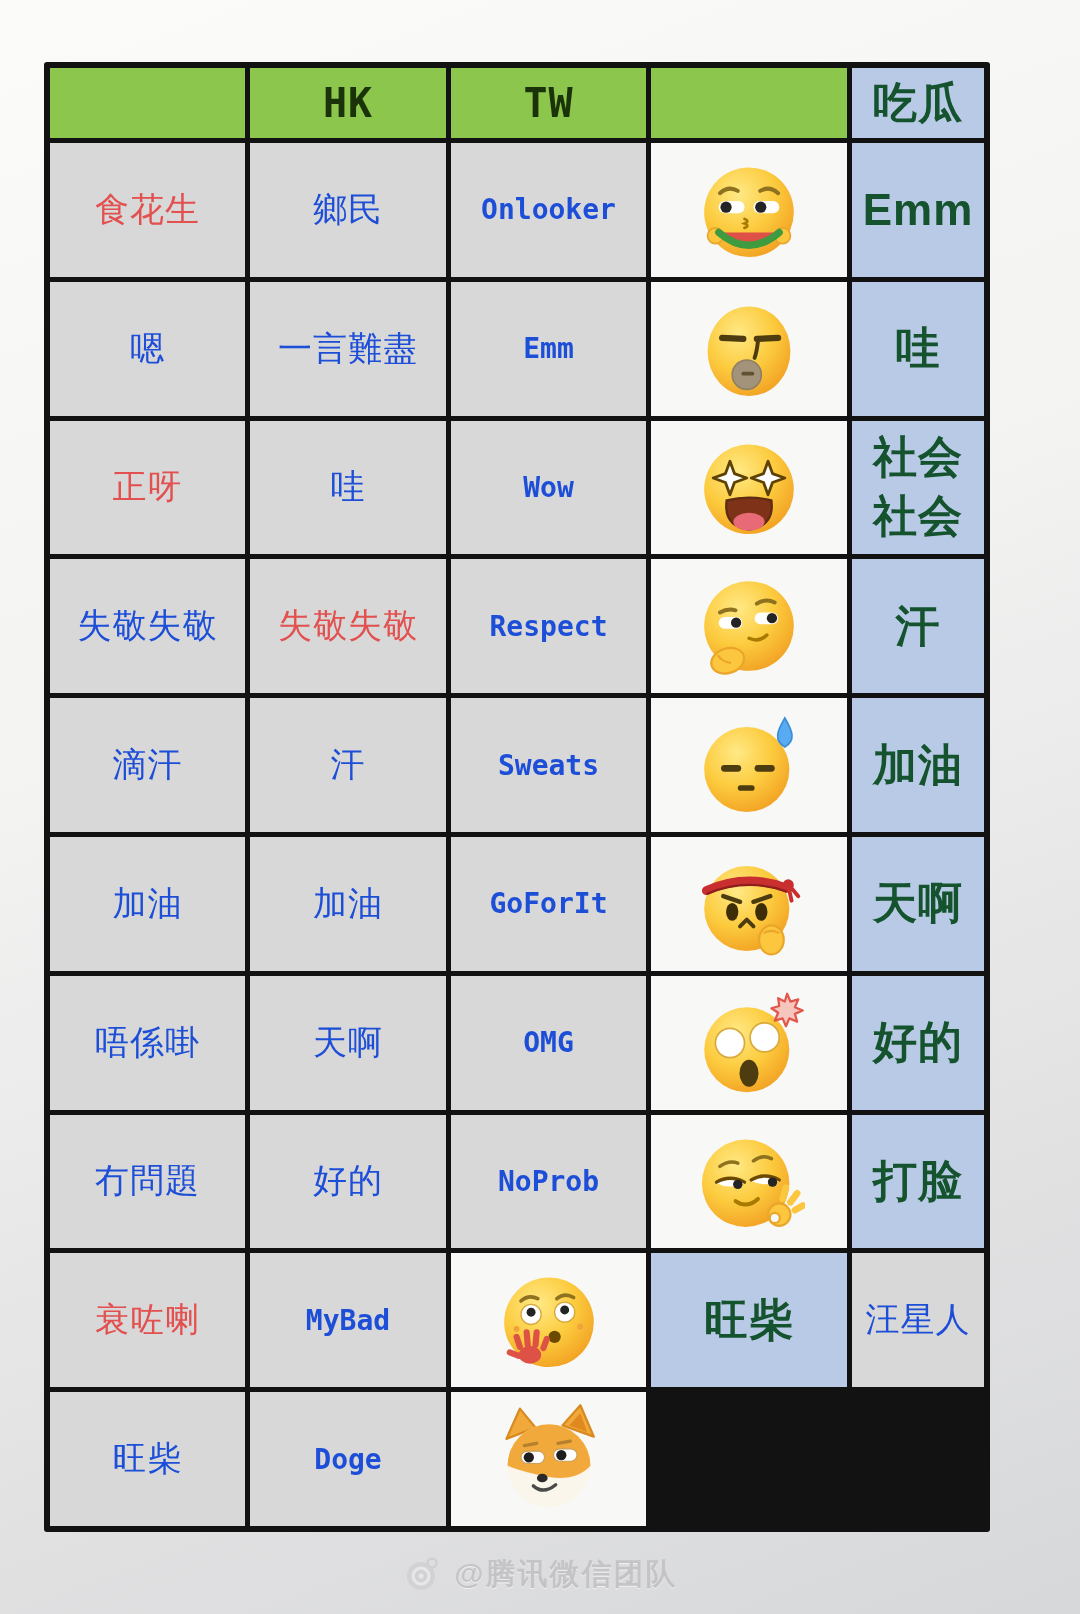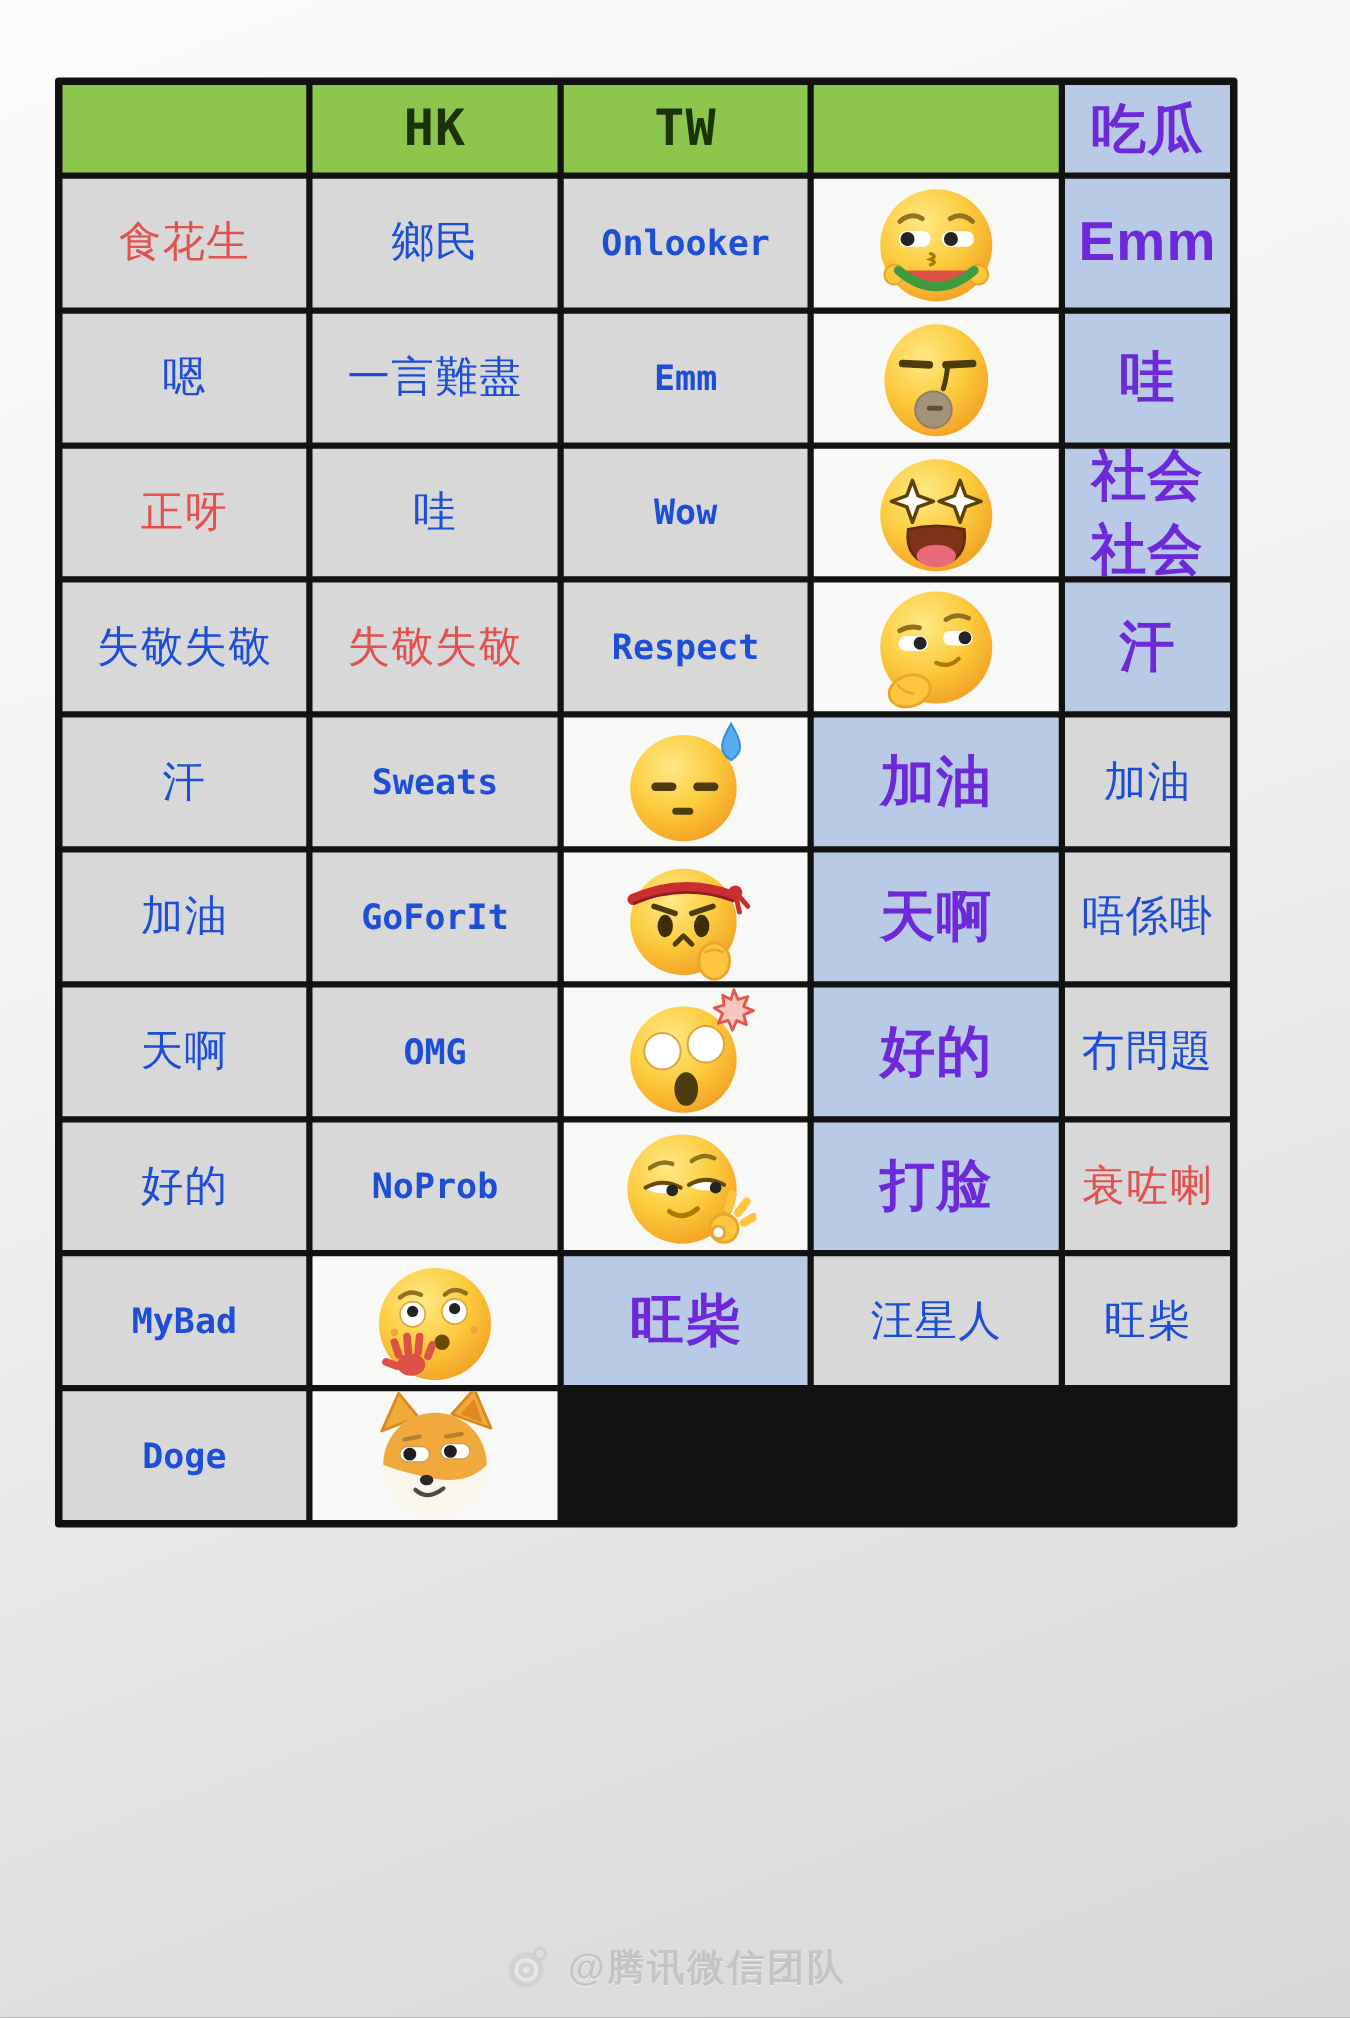--- a/index.html
+++ b/index.html
@@ -2,31 +2,31 @@
 <html><head>
 <meta charset="utf-8">
 <style>
   html,body{margin:0;padding:0;}
   body{
     width:1080px;height:1614px;position:relative;overflow:hidden;
     background:linear-gradient(160deg,#fbfbfa 0%,#f3f3f2 40%,#e2e2e3 75%,#d7d8da 100%);
     font-family:"Liberation Sans",sans-serif;
   }
   .table{
-    position:absolute;left:44px;top:62px;width:946px;height:1160px;
+    position:absolute;left:44px;top:62px;width:946px;height:1470px;
     background:#121212;border-radius:3px;
     display:grid;
     grid-template-columns:195px 196px 195px 196px 132px;
     grid-template-rows:70px repeat(10,1fr);
     gap:5px;padding:6px;box-sizing:border-box;
   }
   .c{display:flex;align-items:center;justify-content:center;text-align:center;overflow:hidden;}
   .hd{background:#8dc64c;color:#1b3309;font-family:"DejaVu Sans Mono",monospace;
       font-size:40px;font-weight:700;letter-spacing:1px;}
-  .lbl{background:#b9cae7;color:#6d28d9;font-weight:700;font-size:44px;letter-spacing:1px;}
+  .lbl{background:#b9cae7;color:#14532d;font-weight:700;font-size:44px;letter-spacing:1px;}
   .data{background:#d8d8d8;color:#1d4ed8;font-size:34px;font-weight:500;letter-spacing:1px;}
   .en{font-family:"DejaVu Sans Mono",monospace;font-size:28px;font-weight:600;letter-spacing:0;}
   .red{color:#e25050;}
   .emoji{background:#f8f8f6;}
   .emoji svg{width:112px;height:112px;}
   .footer{
     position:absolute;left:0;right:0;bottom:16px;height:48px;
     display:flex;align-items:center;justify-content:center;gap:12px;
     color:#c2c2c5;font-size:30px;font-weight:700;letter-spacing:2px;
     text-shadow:0 1px 0 rgba(255,255,255,.6);opacity:.9;
@@ -133,20 +133,21 @@
       <rect x="55" y="38" width="21" height="10.5" rx="5.2" fill="#ffffff"></rect>
       <circle cx="38.5" cy="47" r="4.6" fill="#242424"></circle>
       <circle cx="70.5" cy="43" r="4.6" fill="#242424"></circle>
       <path d="M50,61 Q59,65 66,58" stroke="#a87b00" stroke-width="3" fill="none" stroke-linecap="round"></path>
       <ellipse cx="31" cy="81" rx="15" ry="11" fill="#fcc63e" stroke="#eaa62a" stroke-width="2" transform="rotate(-18 31 81)"></ellipse>
       <path d="M22,76 q4,6 12,7" stroke="#eaa62a" stroke-width="1.8" fill="none"></path>
     </svg>
   </div>
 
   <div class="c lbl">汗</div>
+  <div class="c data">滴汗</div>
   <div class="c data">汗</div>
   <div class="c data en">Sweats</div>
   <div class="c emoji">
     <svg viewBox="0 0 100 100">
       <defs>
           <radialGradient id="f5" cx="38%" cy="30%" r="75%">
         <stop offset="0%" stop-color="#ffe985"></stop>
             <stop offset="55%" stop-color="#fccb3e"></stop>
             <stop offset="100%" stop-color="#f2a123"></stop>
       </radialGradient>

